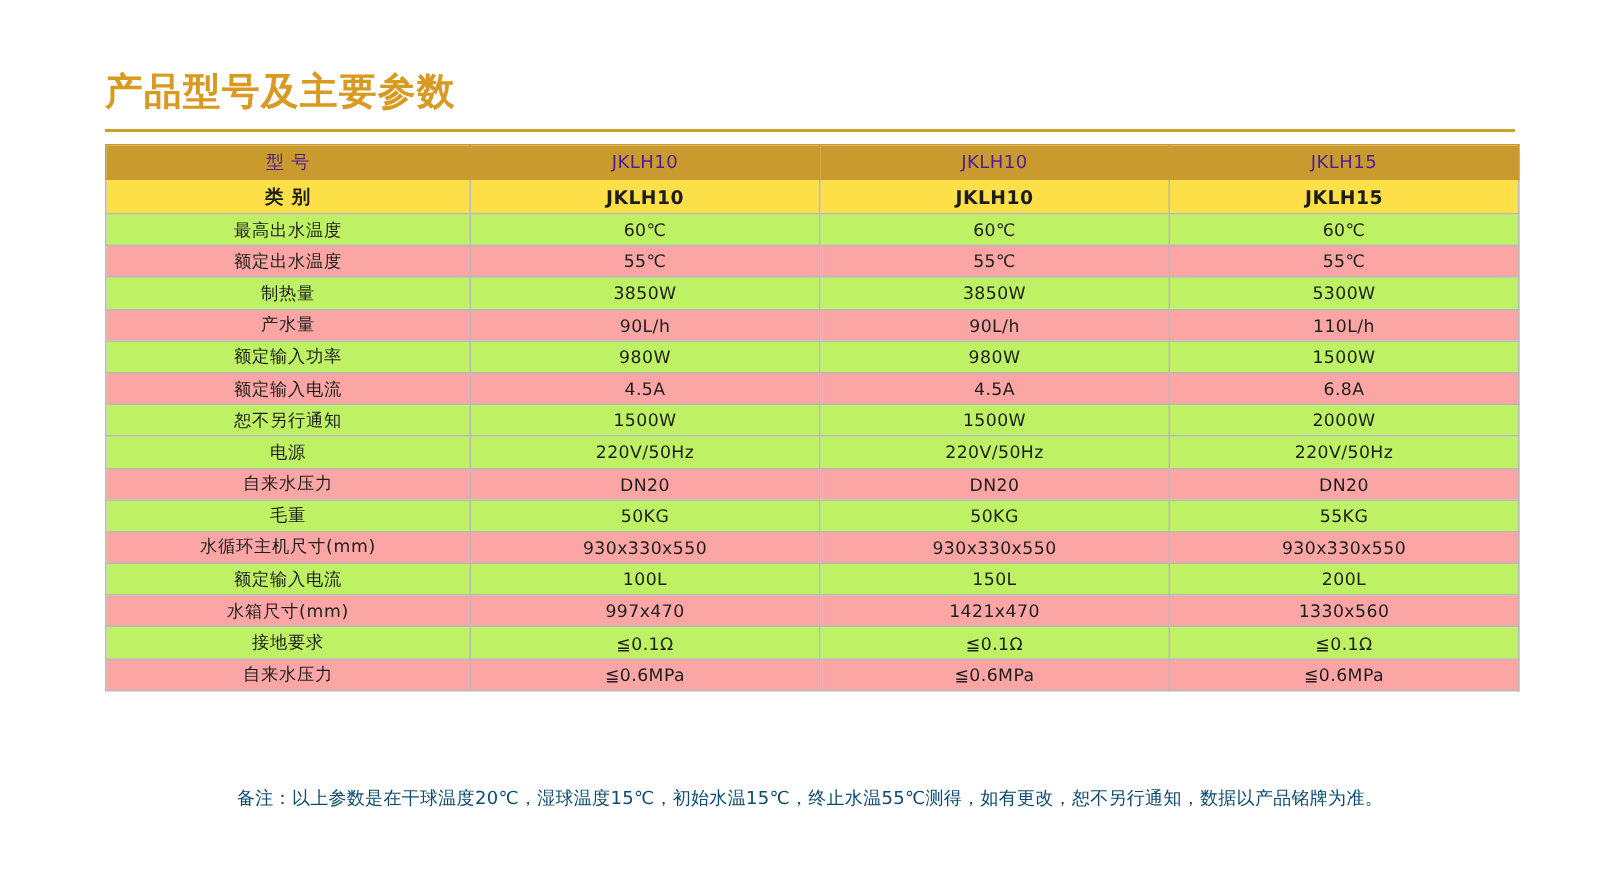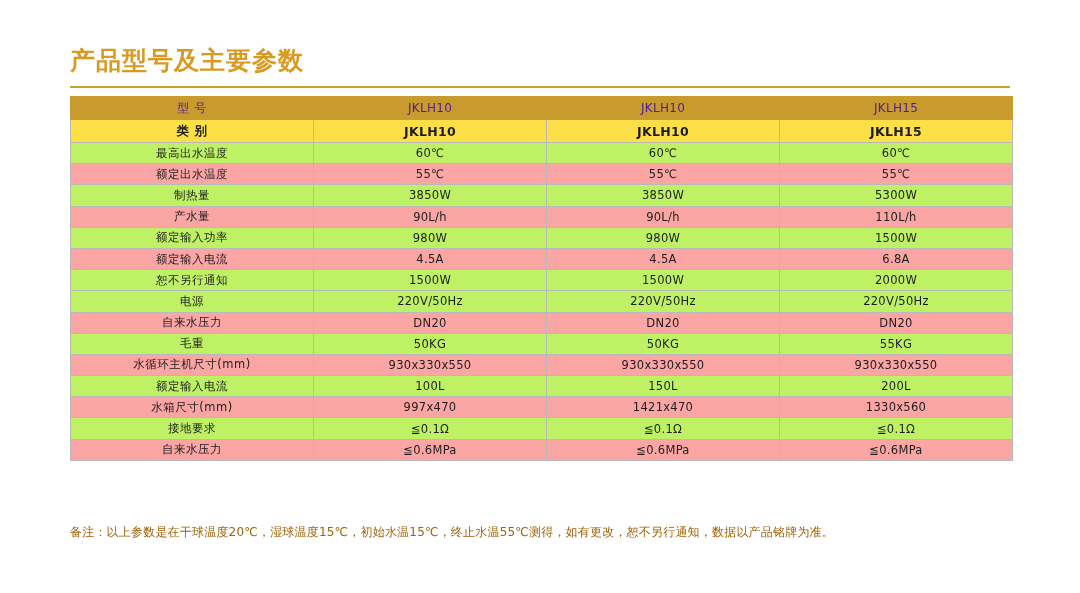--- a/index.html
+++ b/index.html
@@ -87,22 +87,23 @@
   }
   td.val-cell {
     width: 232px;
     letter-spacing: 0.3px;
   }
   .note {
     position: absolute;
     left: 70px;
     top: 524px;
     width: 940px;
+    text-align: center;
     font-size: 12px;
-    color: #a16207;
+    color: #0c4a6e;
     font-family: "DejaVu Sans", "Liberation Sans", sans-serif;
     letter-spacing: 0.2px;
   }
 </style>
 </head>
 <body>
 
 <div class="page">
 
   <div class="title-wrap">

